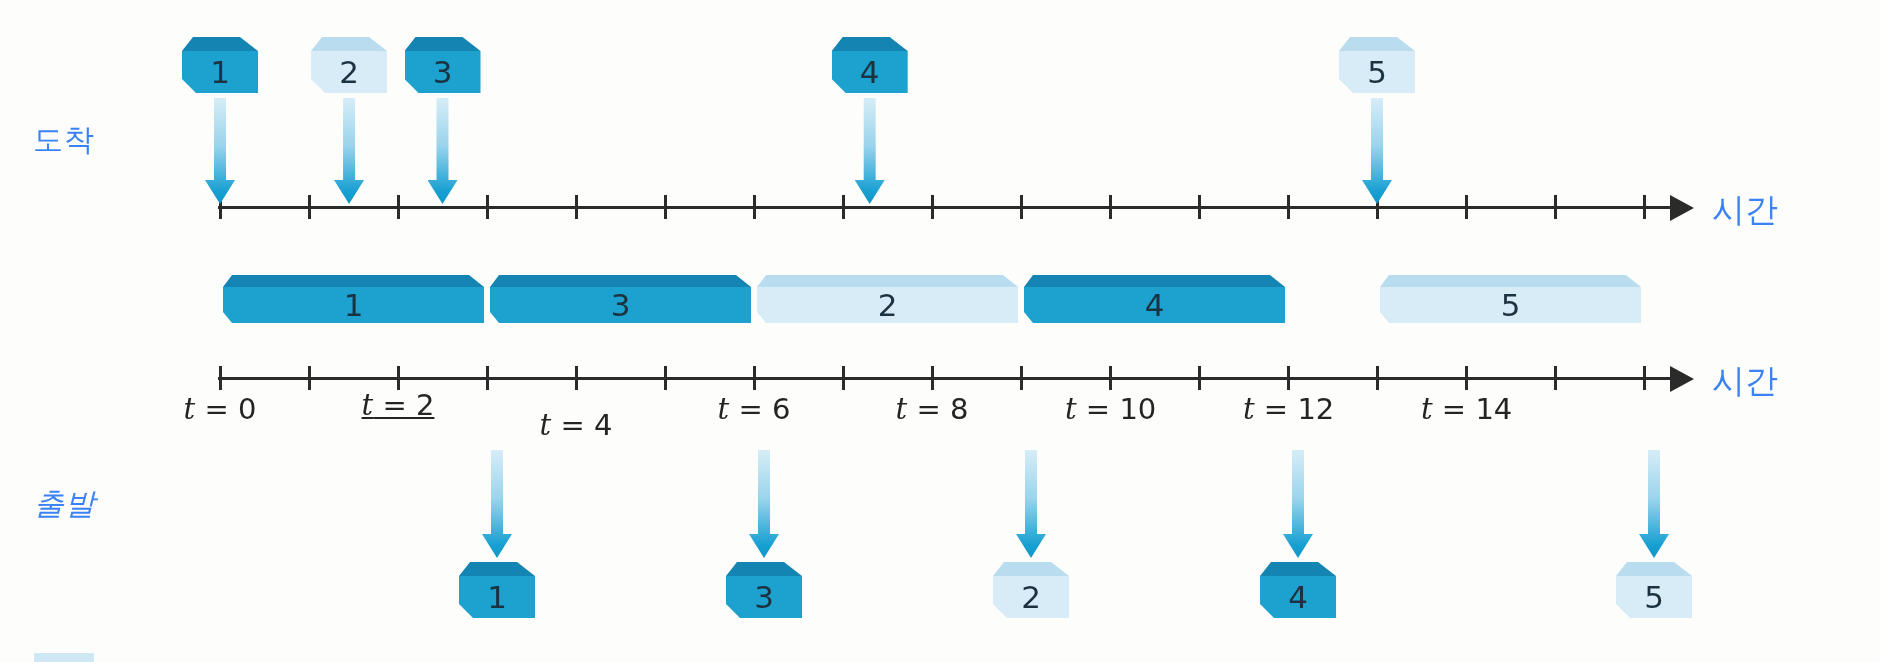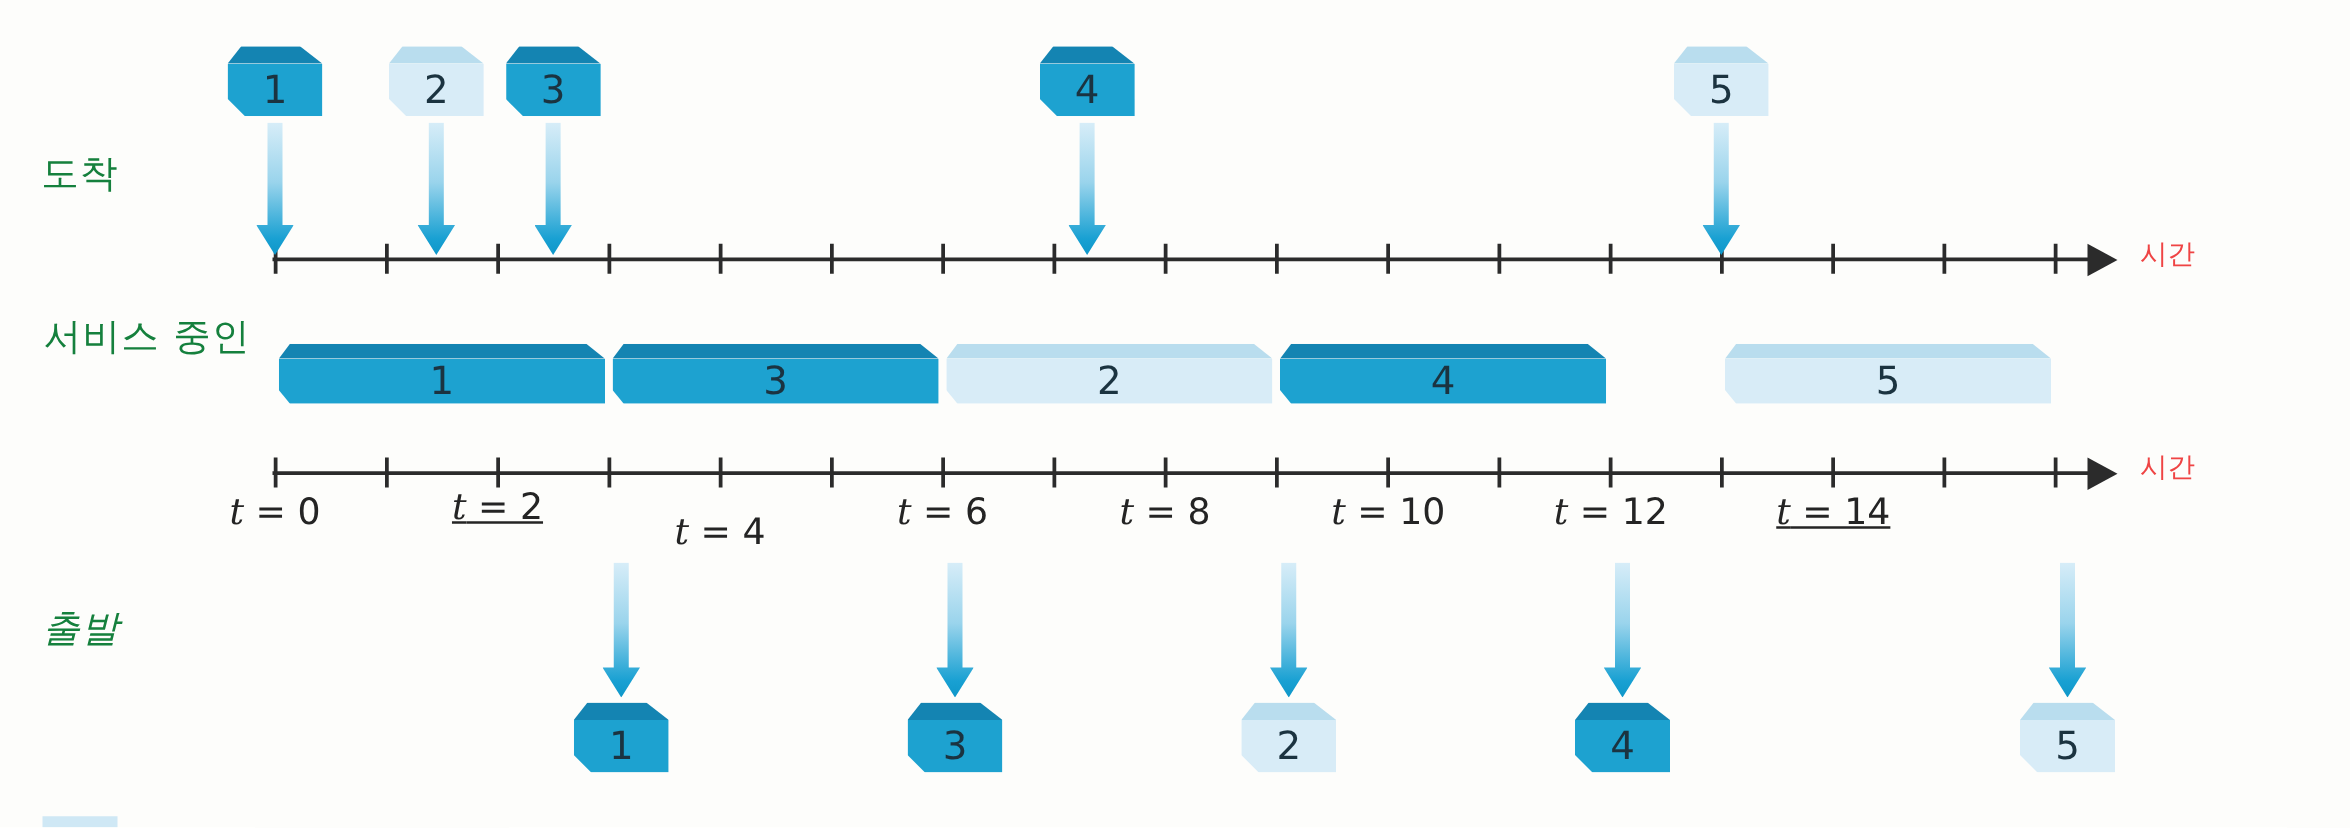--- a/index.html
+++ b/index.html
@@ -1,28 +1,28 @@
 <!DOCTYPE html>
 <html><head>
 <meta charset="utf-8">
 <style>
   html,body{margin:0;padding:0;background:#fff;}
   .stage{
     position:relative;width:1880px;height:662px;background:#fdfdfb;overflow:hidden;
     font-family:"DejaVu Sans","Liberation Sans",sans-serif;
   }
-  .row-label{position:absolute;font-size:30px;color:#15803d;letter-spacing:1px;line-height:43px;white-space:nowrap;}
+  .row-label{position:absolute;font-size:30px;color:#3b82f6;letter-spacing:1px;line-height:43px;white-space:nowrap;}
   #lblArrival{left:33px;top:118px;}
   #lblService{left:35px;top:248px;}
   #lblDeparture{left:34px;top:482px;font-style:italic;}
 
   .axis-line{position:absolute;height:3px;background:#2b2b2b;}
   .axis-head{position:absolute;width:0;height:0;border-top:13px solid transparent;border-bottom:13px solid transparent;border-left:24px solid #2b2b2b;}
   .tick{position:absolute;width:3px;height:24px;background:#2b2b2b;}
-  .axis-label{position:absolute;font-size:22px;color:#ef4444;white-space:nowrap;}
+  .axis-label{position:absolute;font-size:33px;color:#3b82f6;white-space:nowrap;}
   .tlabel{position:absolute;font-size:29px;color:#242424;text-align:center;white-space:nowrap;}
   .tlabel i{font-family:"DejaVu Serif","Liberation Serif",serif;font-style:italic;}
 
   .pkt{position:absolute;}
   .pkt .face-top{height:14px;background:var(--top);clip-path:polygon(11px 0, calc(100% - 18px) 0, 100% 100%, 0 100%);}
   .pkt .face-front{height:42px;background:var(--front);clip-path:polygon(0 0,100% 0,100% 100%,14px 100%,0 calc(100% - 14px));display:flex;align-items:center;justify-content:center;}
   .pkt.dark{--top:#1484b2;--front:#1da2d0;}
   .pkt.light{--top:#b9ddee;--front:#d8ecf7;}
   .pkt .num{font-size:31px;color:#1b3340;line-height:1;}
   .pkt.bar .face-top{height:12px;clip-path:polygon(9px 0, calc(100% - 15px) 0, 100% 100%, 0 100%);}
@@ -35,21 +35,20 @@
   .scan-artifact{position:absolute;left:34px;top:653px;width:60px;height:9px;background:#cfe8f5;}
 </style>
 </head>
 <body>
 
 <div class="stage">
   <div class="row-label" id="lblArrival">
     <span>도착</span>
   </div>
   <div class="row-label" id="lblService">
-    <div>서비스 중인</div>
   </div>
   <div class="row-label" id="lblDeparture">
     <span>출발</span>
   </div>
 
   <div id="layer">
       <div class="axis-line" style="left: 218px; top: 206px; width: 1456px;"></div>
       <div class="axis-head" style="left: 1670px; top: 195px;"></div>
       <div class="axis-label" style="left: 1712px; top: 188px;">시간</div>
       <div class="tick" style="left: 219px; top: 195px;"></div>
@@ -89,21 +88,21 @@
       <div class="tick" style="left: 1465px; top: 366px;"></div>
       <div class="tick" style="left: 1554px; top: 366px;"></div>
       <div class="tick" style="left: 1643px; top: 366px;"></div>
       <div class="tlabel" style="left: 175px; top: 392px; width: 90px;"><i>t</i> = 0</div>
       <div class="tlabel" style="left: 353px; top: 388px; width: 90px; text-decoration: underline;"><i>t</i> = 2</div>
       <div class="tlabel" style="left: 531px; top: 408px; width: 90px;"><i>t</i> = 4</div>
       <div class="tlabel" style="left: 709px; top: 392px; width: 90px;"><i>t</i> = 6</div>
       <div class="tlabel" style="left: 887px; top: 392px; width: 90px;"><i>t</i> = 8</div>
       <div class="tlabel" style="left: 1065px; top: 392px; width: 90px;"><i>t</i> = 10</div>
       <div class="tlabel" style="left: 1243px; top: 392px; width: 90px;"><i>t</i> = 12</div>
-      <div class="tlabel" style="left: 1421px; top: 392px; width: 90px; text-decoration: underline;"><i>t</i> = 14</div>
+      <div class="tlabel" style="left: 1421px; top: 392px; width: 90px;"><i>t</i> = 14</div>
       <div class="pkt dark" style="left: 182px; top: 37px; width: 76px;">
         <div class="face-top"></div>
         <div class="face-front">
           <span class="num">1</span>
         </div>
       </div>
       <div class="arrow" style="left: 205px; top: 98px; height: 106px;"></div>
       <div class="pkt light" style="left: 311.05px; top: 37px; width: 76px;">
         <div class="face-top"></div>
         <div class="face-front">

